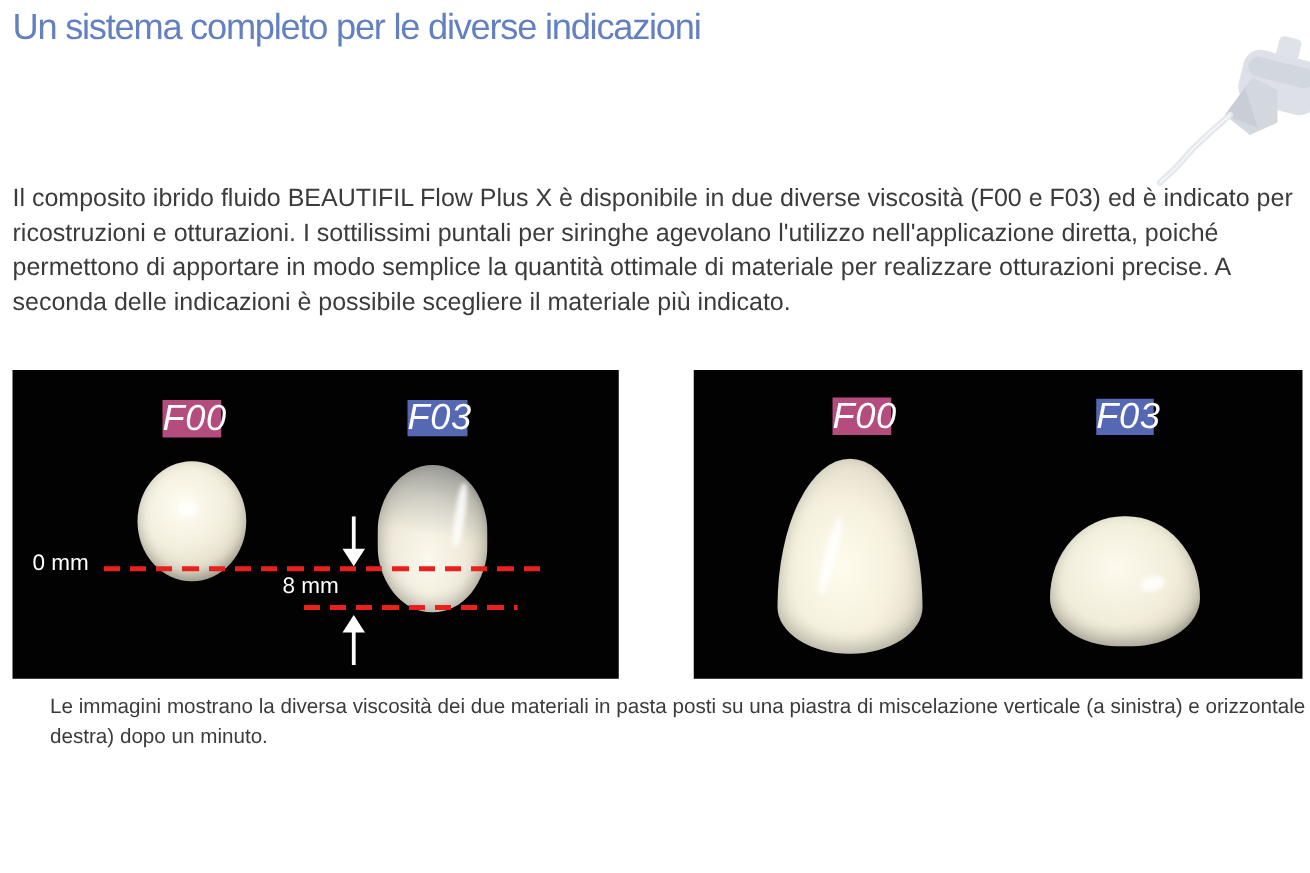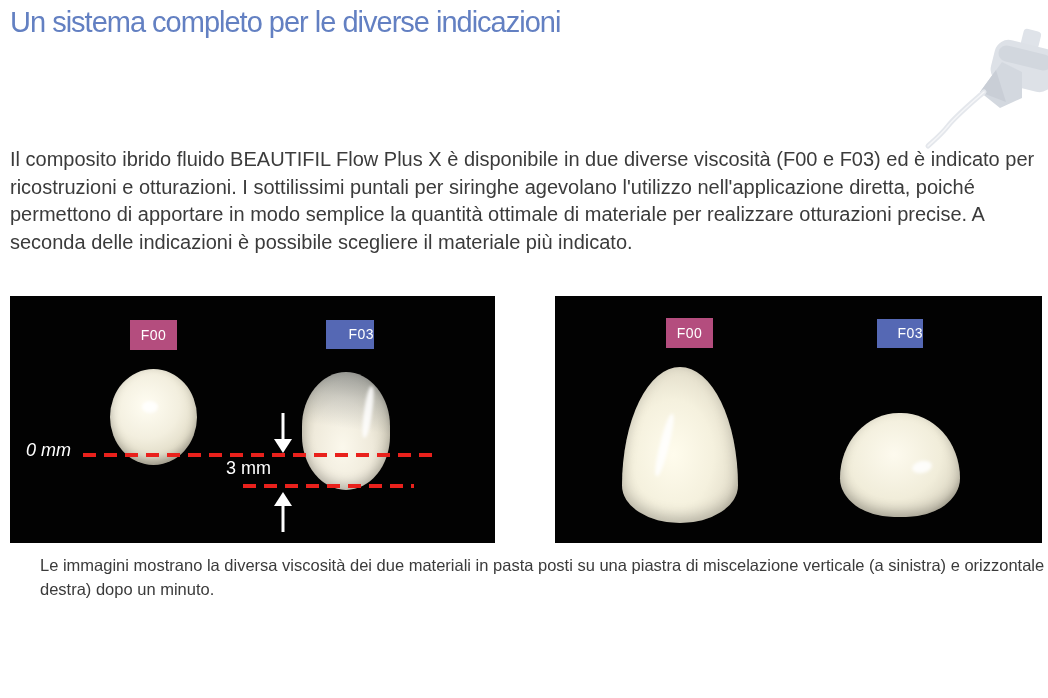--- a/index.html
+++ b/index.html
@@ -57,25 +57,26 @@
     background: var(--panel-black, #020202);
     overflow: hidden;
   }
   .panel-left  { width: 485px; }
   .panel-right { width: 487px; }
 
   .badge {
     position: absolute;
     z-index: 2;
     color: #ffffff;
-    font-size: 14px;
+    font-size: 29px;
     font-weight: 400;
     text-align: center;
     line-height: 30px;
     letter-spacing: 0.5px;
+    font-style: italic;
   }
   .badge-f00 { background: var(--badge-f00-pink, #b44d7e); }
   .badge-f03 { background: var(--badge-f03-blue, #5568b4); text-align: right; }
   .pl-f00 { left: 120px; top: 24px; width: 47px; height: 30px; }
   .pl-f03 { left: 316px; top: 24px; width: 48px; height: 29px; line-height: 29px; }
   .pr-f00 { left: 111px; top: 22px; width: 47px; height: 30px; }
   .pr-f03 { left: 322px; top: 23px; width: 46px; height: 29px; line-height: 29px; }
 
   
   .blob { position: absolute; z-index: 1; }
@@ -127,21 +128,21 @@
   }
   .blob-dome::after { left: 72px; top: 48px; width: 20px; height: 12px; transform: rotate(-12deg); }
 
   
   .meas {
     position: absolute;
     z-index: 3;
     color: #ffffff;
     font-size: 18px;
   }
-  .meas-zero  { left: 16px;  top: 144px; font-style: italic; }
+  .meas-zero  { left: 16px;  top: 144px; }
   .meas-three { left: 216px; top: 162px; }
   .dash {
     position: absolute;
     z-index: 3;
     height: 4px;
     background: repeating-linear-gradient(90deg,
       var(--dashed-red, #e9211c) 0 13px, transparent 13px 21px);
   }
   .dash-zero  { left: 73px;  top: 157px; width: 352px; }
   .dash-three { left: 233px; top: 188px; width: 171px; }
@@ -184,21 +185,21 @@
 
   <div class="panel panel-left">
     <span class="badge badge-f00 pl-f00">F00</span>
     <span class="badge badge-f03 pl-f03">F03</span>
 
     <div class="blob blob-ball"></div>
     <div class="blob blob-oval"></div>
 
     <span class="meas meas-zero">0 mm</span>
     <div class="dash dash-zero"></div>
-    <span class="meas meas-three">3 mm</span>
+    <span class="meas meas-three">8 mm</span>
     <div class="dash dash-three"></div>
 
     <svg class="arrow arrow-down" width="26" height="40" viewBox="0 0 26 40">
       <line x1="13" y1="0" x2="13" y2="28" stroke="#ffffff" stroke-width="3"></line>
       <polygon points="13,40 4,26 22,26" fill="#ffffff"></polygon>
     </svg>
     <svg class="arrow arrow-up" width="26" height="40" viewBox="0 0 26 40">
       <polygon points="13,0 4,14 22,14" fill="#ffffff"></polygon>
       <line x1="13" y1="12" x2="13" y2="40" stroke="#ffffff" stroke-width="3"></line>
     </svg>

